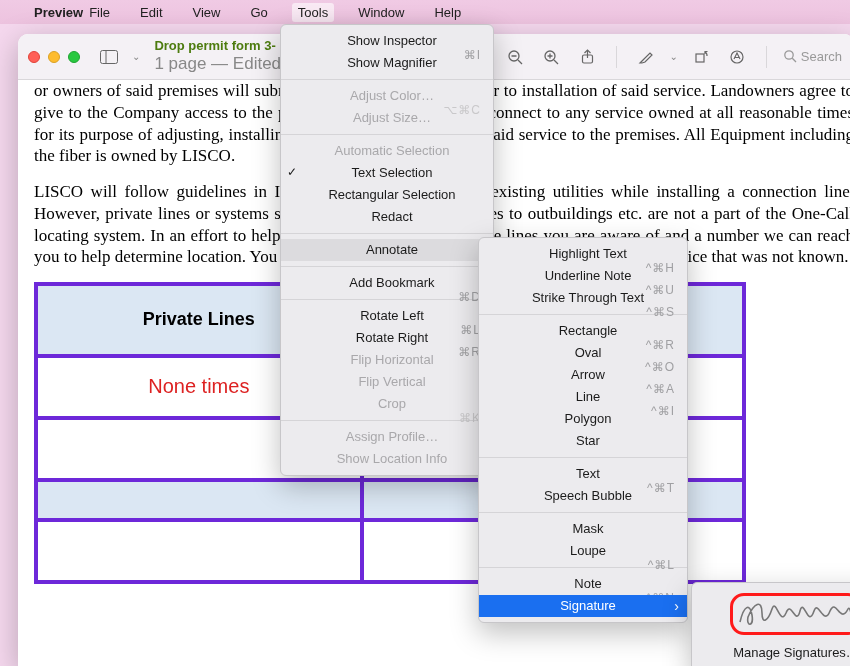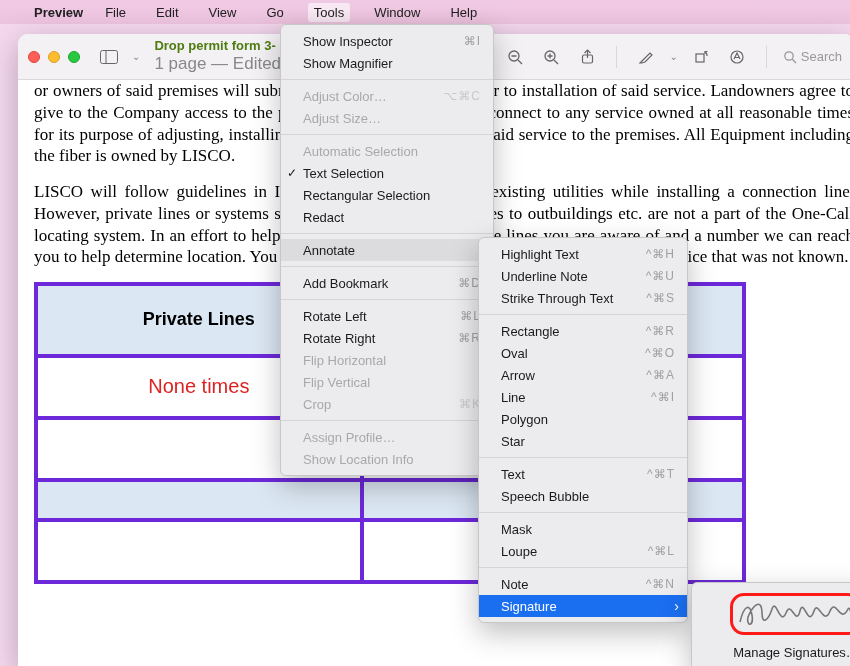--- a/index.html
+++ b/index.html
@@ -20,21 +20,21 @@
     background: linear-gradient(#f0cae4, #edc3df);
     padding-left: 18px;
     font-size: 13px;
     font-weight: 600;
     color: #222;
   }
   .menubar .apple {
     font-size: 14px;
     margin-right: 16px;
   }
-  .menubar .app-name { font-weight: 700; margin-right: 16px; }
+  .menubar .app-name { font-weight: 700; }
   .menubar .menu-item {
     font-weight: 400;
     margin-right: 18px;
     padding: 2px 6px;
     border-radius: 3px;
   }
   .menubar .menu-item.active {
     background: rgba(255,255,255,0.6);
   }
 
@@ -74,21 +74,21 @@
     color:#555;
     border-radius:4px;
   }
   .tb-sep { width:1px; height:22px; background:#d9d7da; margin:0 6px;}
   .title-block { margin-left:4px; margin-right: 10px; line-height:1.15;}
   .title-block .t1 { font-weight:600; font-size:13px; color:#4d7c0f;}
   .title-block .t2 { font-size:17px; color:#888;}
 
   .search-box {
     margin-left:auto;
-    display:flex; align-items:flex-end;
+    display:flex; align-items:flex-start;
     background:transparent;
     color:#999;
     gap:4px;
     padding-right:2px;
   }
 
   .doc-area {
     position: absolute;
     top:46px; left:0; right:0; bottom:0;
     background:#fff;
@@ -142,20 +142,21 @@
     font-size: 13px;
     color:#1b1b1b;
     min-width: 210px;
   }
   .menu .row {
     display:flex; align-items:center;
     padding: 3px 12px 3px 22px;
     height:22px;
     white-space:nowrap;
     position:relative;
+    flex-direction:column;
   }
   .menu .row.disabled { color:#a9a8ab; }
   .menu .row .sc { margin-left:auto; color:#a0a0a3; letter-spacing:1px; font-size:12px;}
   .menu .row.disabled .sc { color:#c9c8ca;}
   .menu .divider { height:1px; background:#d5d4d7; margin:5px 0;}
   .menu .row.checked::before {
     content:"✓";
     position:absolute;
     left:6px;
     font-size:12px;

